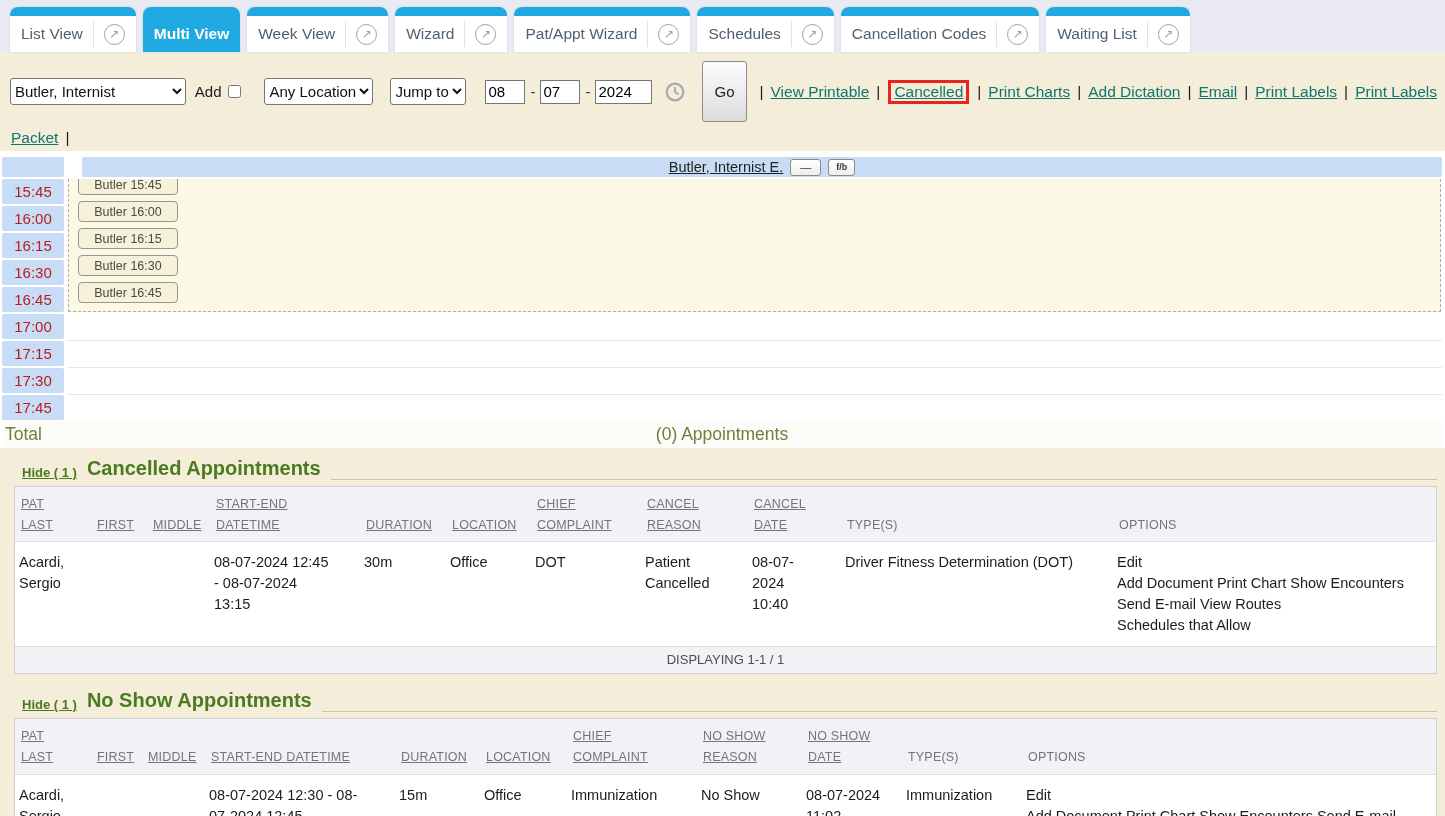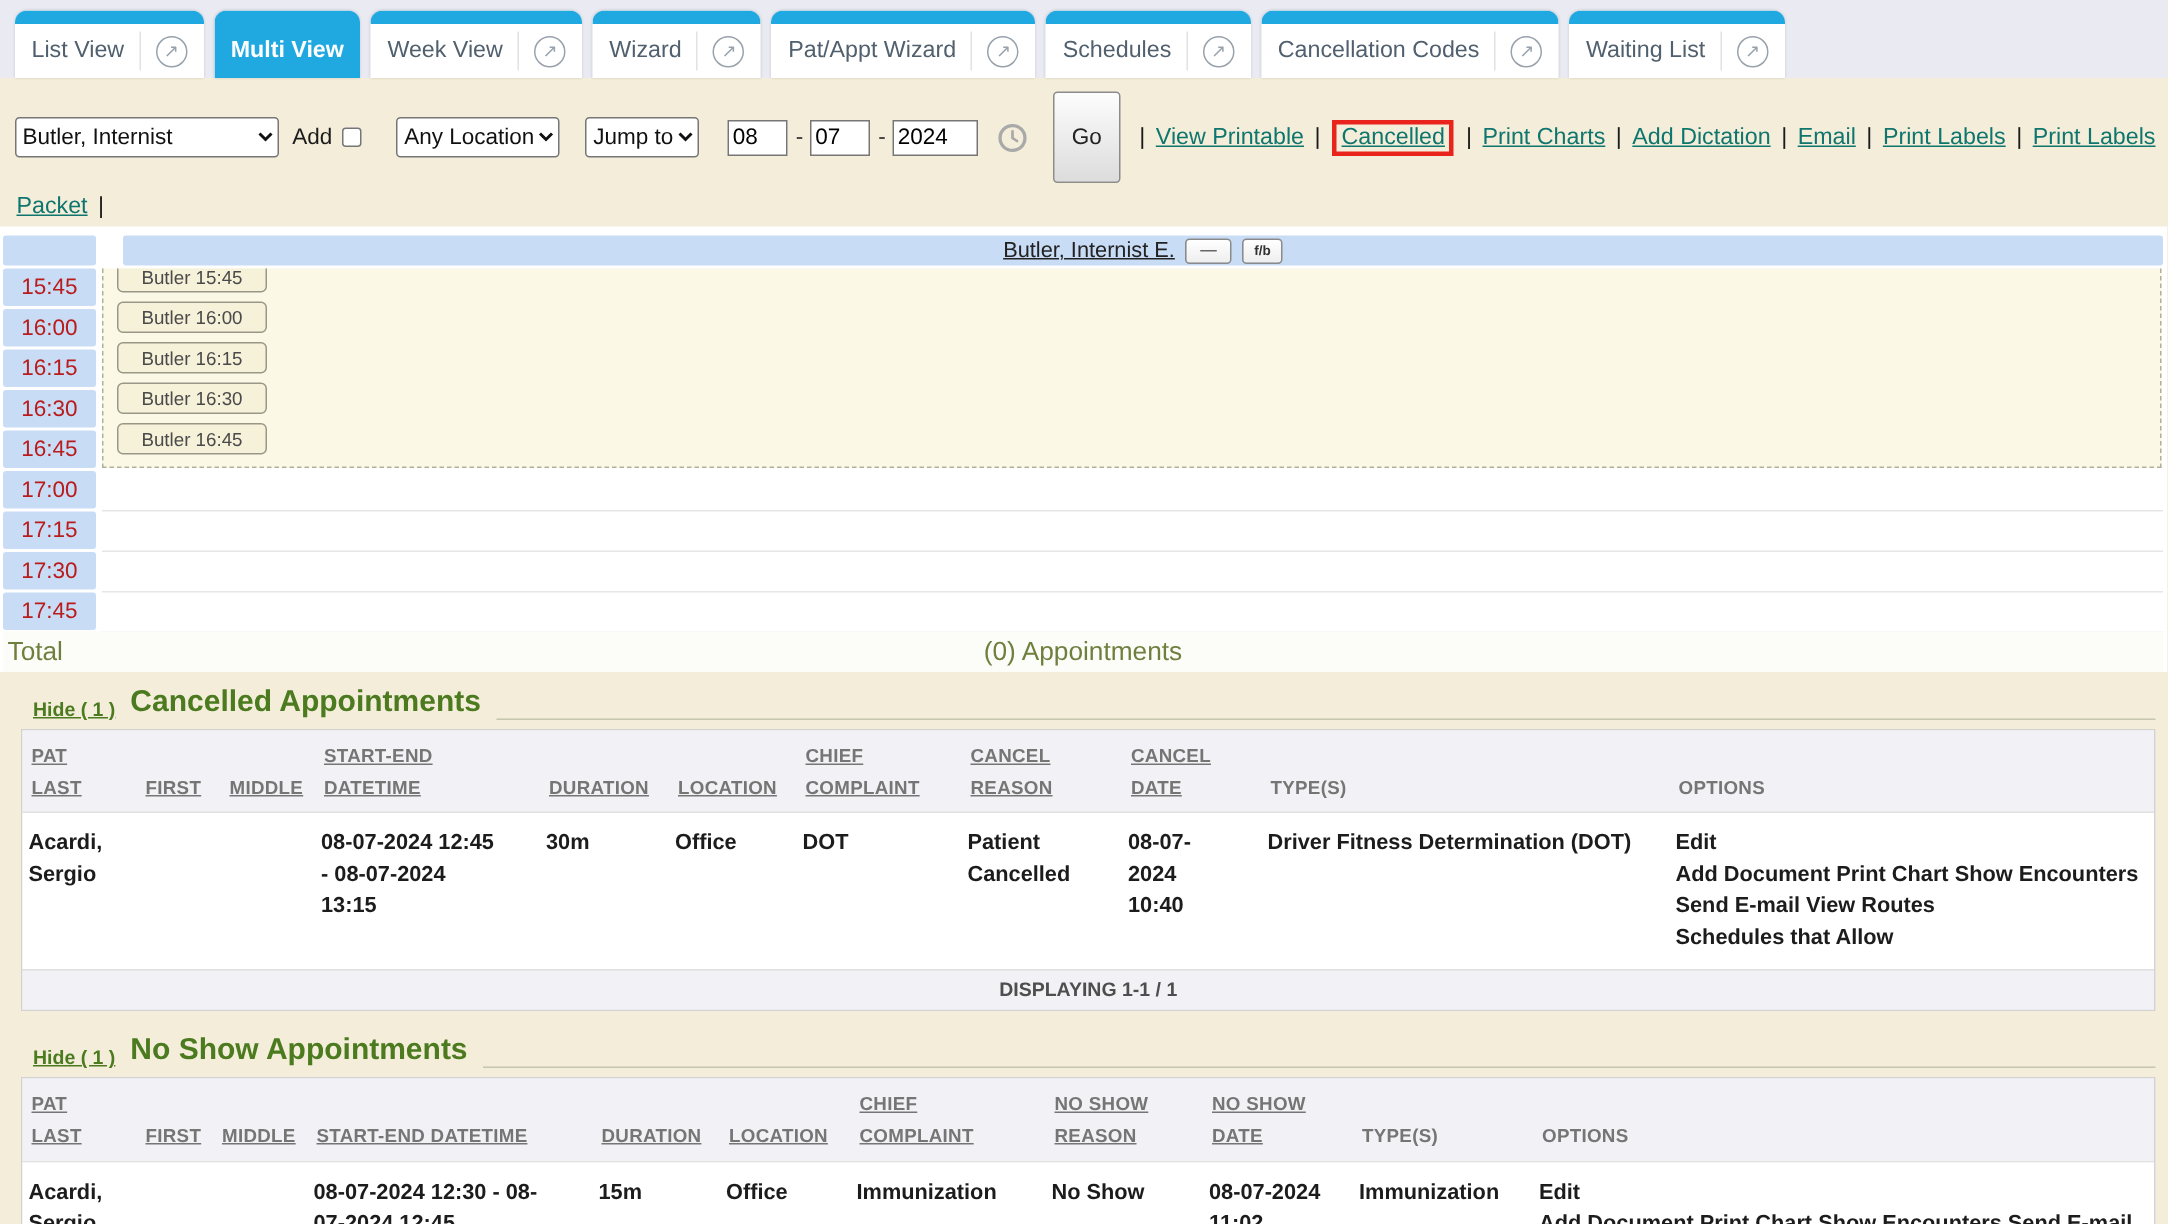--- a/index.html
+++ b/index.html
@@ -59,21 +59,21 @@
   .empty-row { height:27px; border-bottom:1px solid #e6e6e6; }
   .total-row { height:27px; display:flex; align-items:center; background:#fcfcf8; position:relative; font-size:17.5px; color:#6e7f3e; margin-top:1px; }
   .total-label { padding-left:3px; }
   .total-count { position:absolute; left:50%; transform:translateX(-50%); }
 
   
   .section-header { display:flex; align-items:flex-end; padding:9px 8px 4px 22px; }
   .hide-link { color:#4b7a1f; font-weight:bold; font-size:13px; text-decoration:underline; margin-right:10px; }
   .section-title { color:#4b7a1f; font-weight:bold; font-size:20px; white-space:nowrap; }
   .rule { flex:1; height:1px; background:#c6c6ac; margin-left:10px; margin-top:5px; }
-  .data-table { margin:2px 8px 0 14px; background:#fff; border:1px solid #d2d2d2;font-weight:bold; }
+  .data-table { margin:2px 8px 0 14px; background:#fff; border:1px solid #d2d2d2; }
   .thead { display:grid; padding:7px 0 6px; background:#f2f2f6; border-bottom:1px solid #e0e0e0; align-items:end; }
   .th { font-size:12.5px; color:#757575; padding:0 6px; white-space:pre-line; line-height:1.65; letter-spacing:.2px; }
   .th.sort { text-decoration:underline; cursor:pointer; }
   .trow { display:grid; background:#fff; }
   .td { font-size:14.5px; color:#1c1c1c; padding:10px 4px; white-space:pre-line; line-height:1.45; }
   .tfoot { text-align:center; font-size:13px; color:#4e4e4e; padding:5px 0 6px; background:#f2f2f6; border-top:1px solid #dedede; }
   .t1 .thead, .t1 .trow { grid-template-columns:76px 56px 63px 150px 86px 85px 110px 107px 93px 272px 1fr; }
   .t2 .thead, .t2 .trow { grid-template-columns:76px 51px 63px 190px 85px 87px 130px 105px 100px 120px 1fr; }
   .t1 .trow { min-height:98px; }
   .t2 .trow { min-height:70px; }

